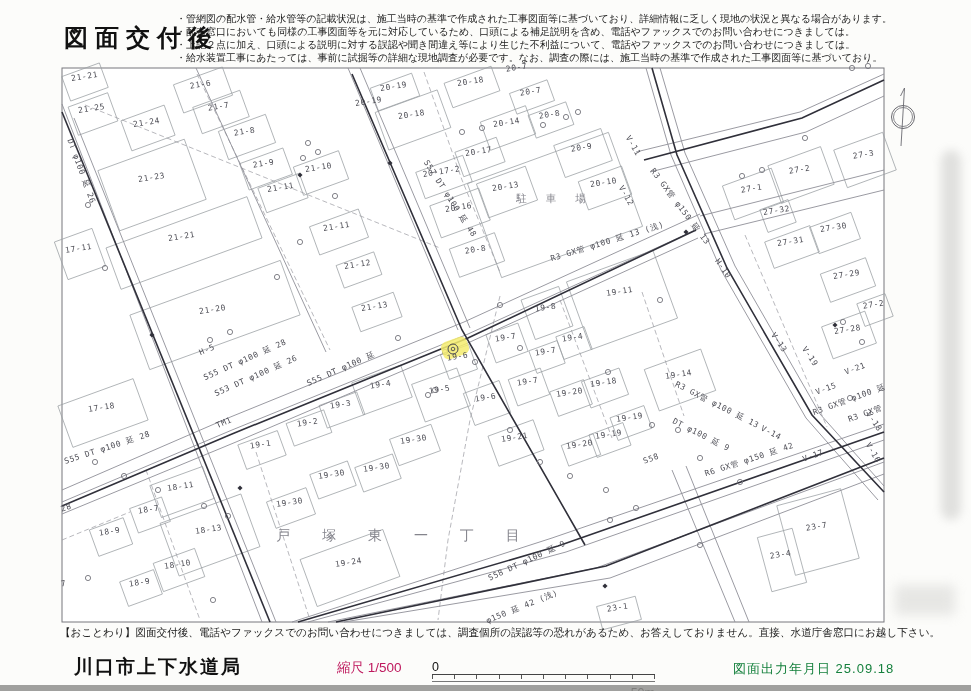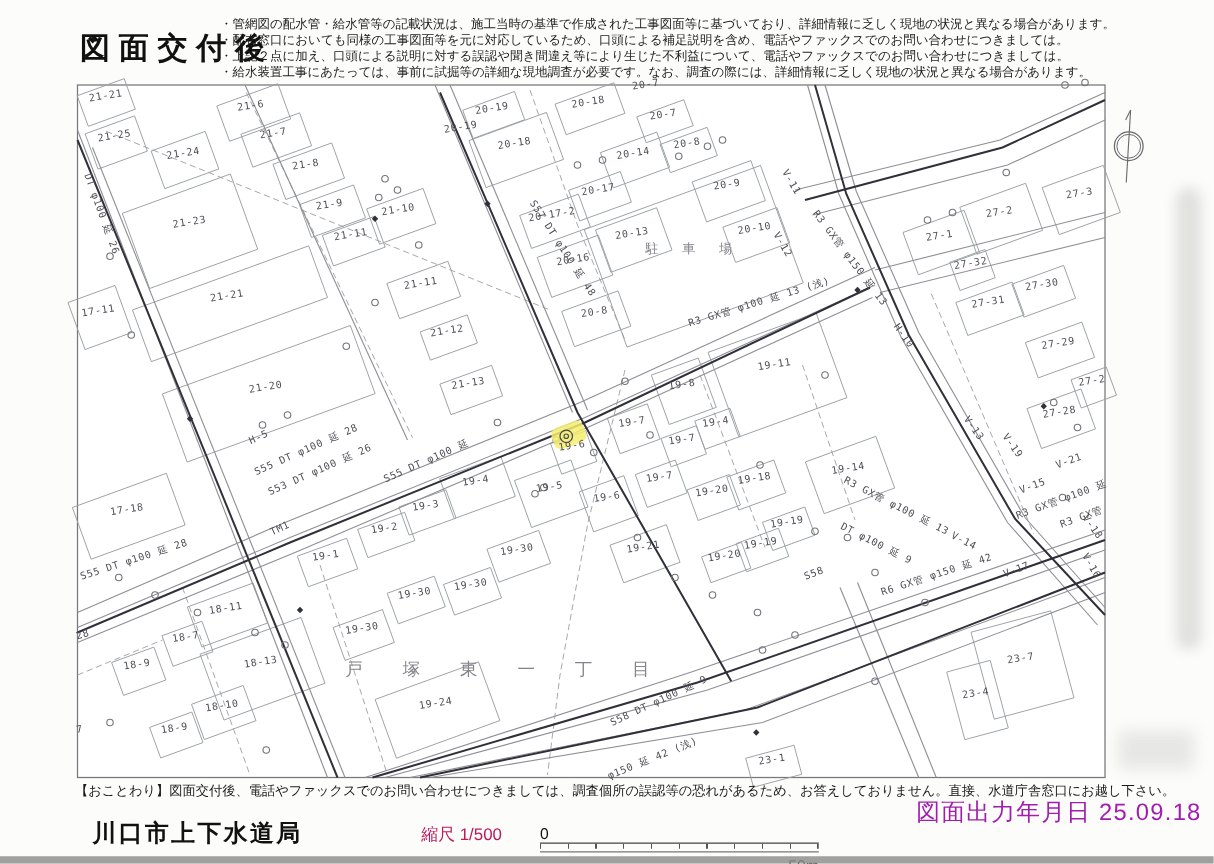--- a/index.html
+++ b/index.html
@@ -25,21 +25,21 @@
   #scale-label{left:337px;top:659px;font-size:13.5px;color:#be185d;}
   #scalebar{left:432px;top:660px;width:223px;height:22px;}
   #scalebar .ends{position:relative;height:14px;font-size:12.5px;color:#111;}
   #scalebar .zero{position:absolute;left:0;top:0;}
   #scalebar .max{position:absolute;right:0;top:0;margin-top:26px;}
   #scalebar .bar{
     position:relative;height:6px;border-top:1.5px solid #444;border-bottom:1px solid #777;
     background:repeating-linear-gradient(90deg,#555 0px,#555 1px,transparent 1px,transparent 22.2px);
     background-size:100% 4px;background-repeat:no-repeat;
   }
-  #output-date{left:733px;top:637px;font-size:19px;color:#a21caf;letter-spacing:1px;}
+  #output-date{left:733px;top:660px;font-size:13px;color:#15803d;letter-spacing:1px;}
   
   #edge-smudge{left:941px;top:150px;width:20px;height:370px;background:#9a9a98;opacity:.28;filter:blur(5px);border-radius:10px;}
   #bottom-strip{left:0px;top:685px;width:971px;height:6px;background:#8f8f8d;opacity:.85;}
   #corner-smudge{left:895px;top:585px;width:60px;height:30px;background:#c7c7c4;opacity:.4;filter:blur(6px);}
 </style>
 </head>
 <body>
 
 <svg id="map-svg" width="971" height="691" viewBox="0 0 971 691">
     <rect x="0" y="0" width="971" height="691" fill="#fcfcfa"></rect>
@@ -326,21 +326,21 @@
     <circle cx="903" cy="117" r="11.5" fill="none" stroke="#6a6a70" stroke-width="1"></circle>
     <circle cx="903" cy="117" r="9.5" fill="none" stroke="#6a6a70" stroke-width="0.8"></circle>
     <line x1="904.5" y1="88" x2="901" y2="146" stroke="#6a6a70" stroke-width="0.9"></line>
     <line x1="904.5" y1="88" x2="900.5" y2="96" stroke="#6a6a70" stroke-width="0.9"></line>
   </svg>
 
 <div class="abs" id="page-title">図面交付後</div>
 <div class="abs bullet" style="top:12px">・管網図の配水管・給水管等の記載状況は、施工当時の基準で作成された工事図面等に基づいており、詳細情報に乏しく現地の状況と異なる場合があります。</div>
 <div class="abs bullet" style="top:25px">・配布窓口においても同様の工事図面等を元に対応しているため、口頭による補足説明を含め、電話やファックスでのお問い合わせにつきましては。</div>
 <div class="abs bullet" style="top:38px">・上記２点に加え、口頭による説明に対する誤認や聞き間違え等により生じた不利益について、電話やファックスでのお問い合わせにつきましては。</div>
-<div class="abs bullet" style="top:51px">・給水装置工事にあたっては、事前に試掘等の詳細な現地調査が必要です。なお、調査の際には、詳細情報に乏しく現地の状況と異なる場合があります。</div>
+<div class="abs bullet" style="top:51px">・給水装置工事にあたっては、事前に試掘等の詳細な現地調査が必要です。なお、調査の際には、施工当時の基準で作成された工事図面等に基づいており。</div>
 
 <div class="abs" id="disclaimer">【おことわり】図面交付後、電話やファックスでのお問い合わせにつきましては、調査個所の誤認等の恐れがあるため、お答えしておりません。直接、水道庁舎窓口にお越し下さい。</div>
 <div class="abs" id="org-name">川口市上下水道局</div>
 <div class="abs" id="scale-label">縮尺 1/500</div>
 <div class="abs" id="scalebar">
   <div class="ends">
     <span class="zero">0</span>
     <span class="max">50m</span>
   </div>
   <div class="bar"></div>

